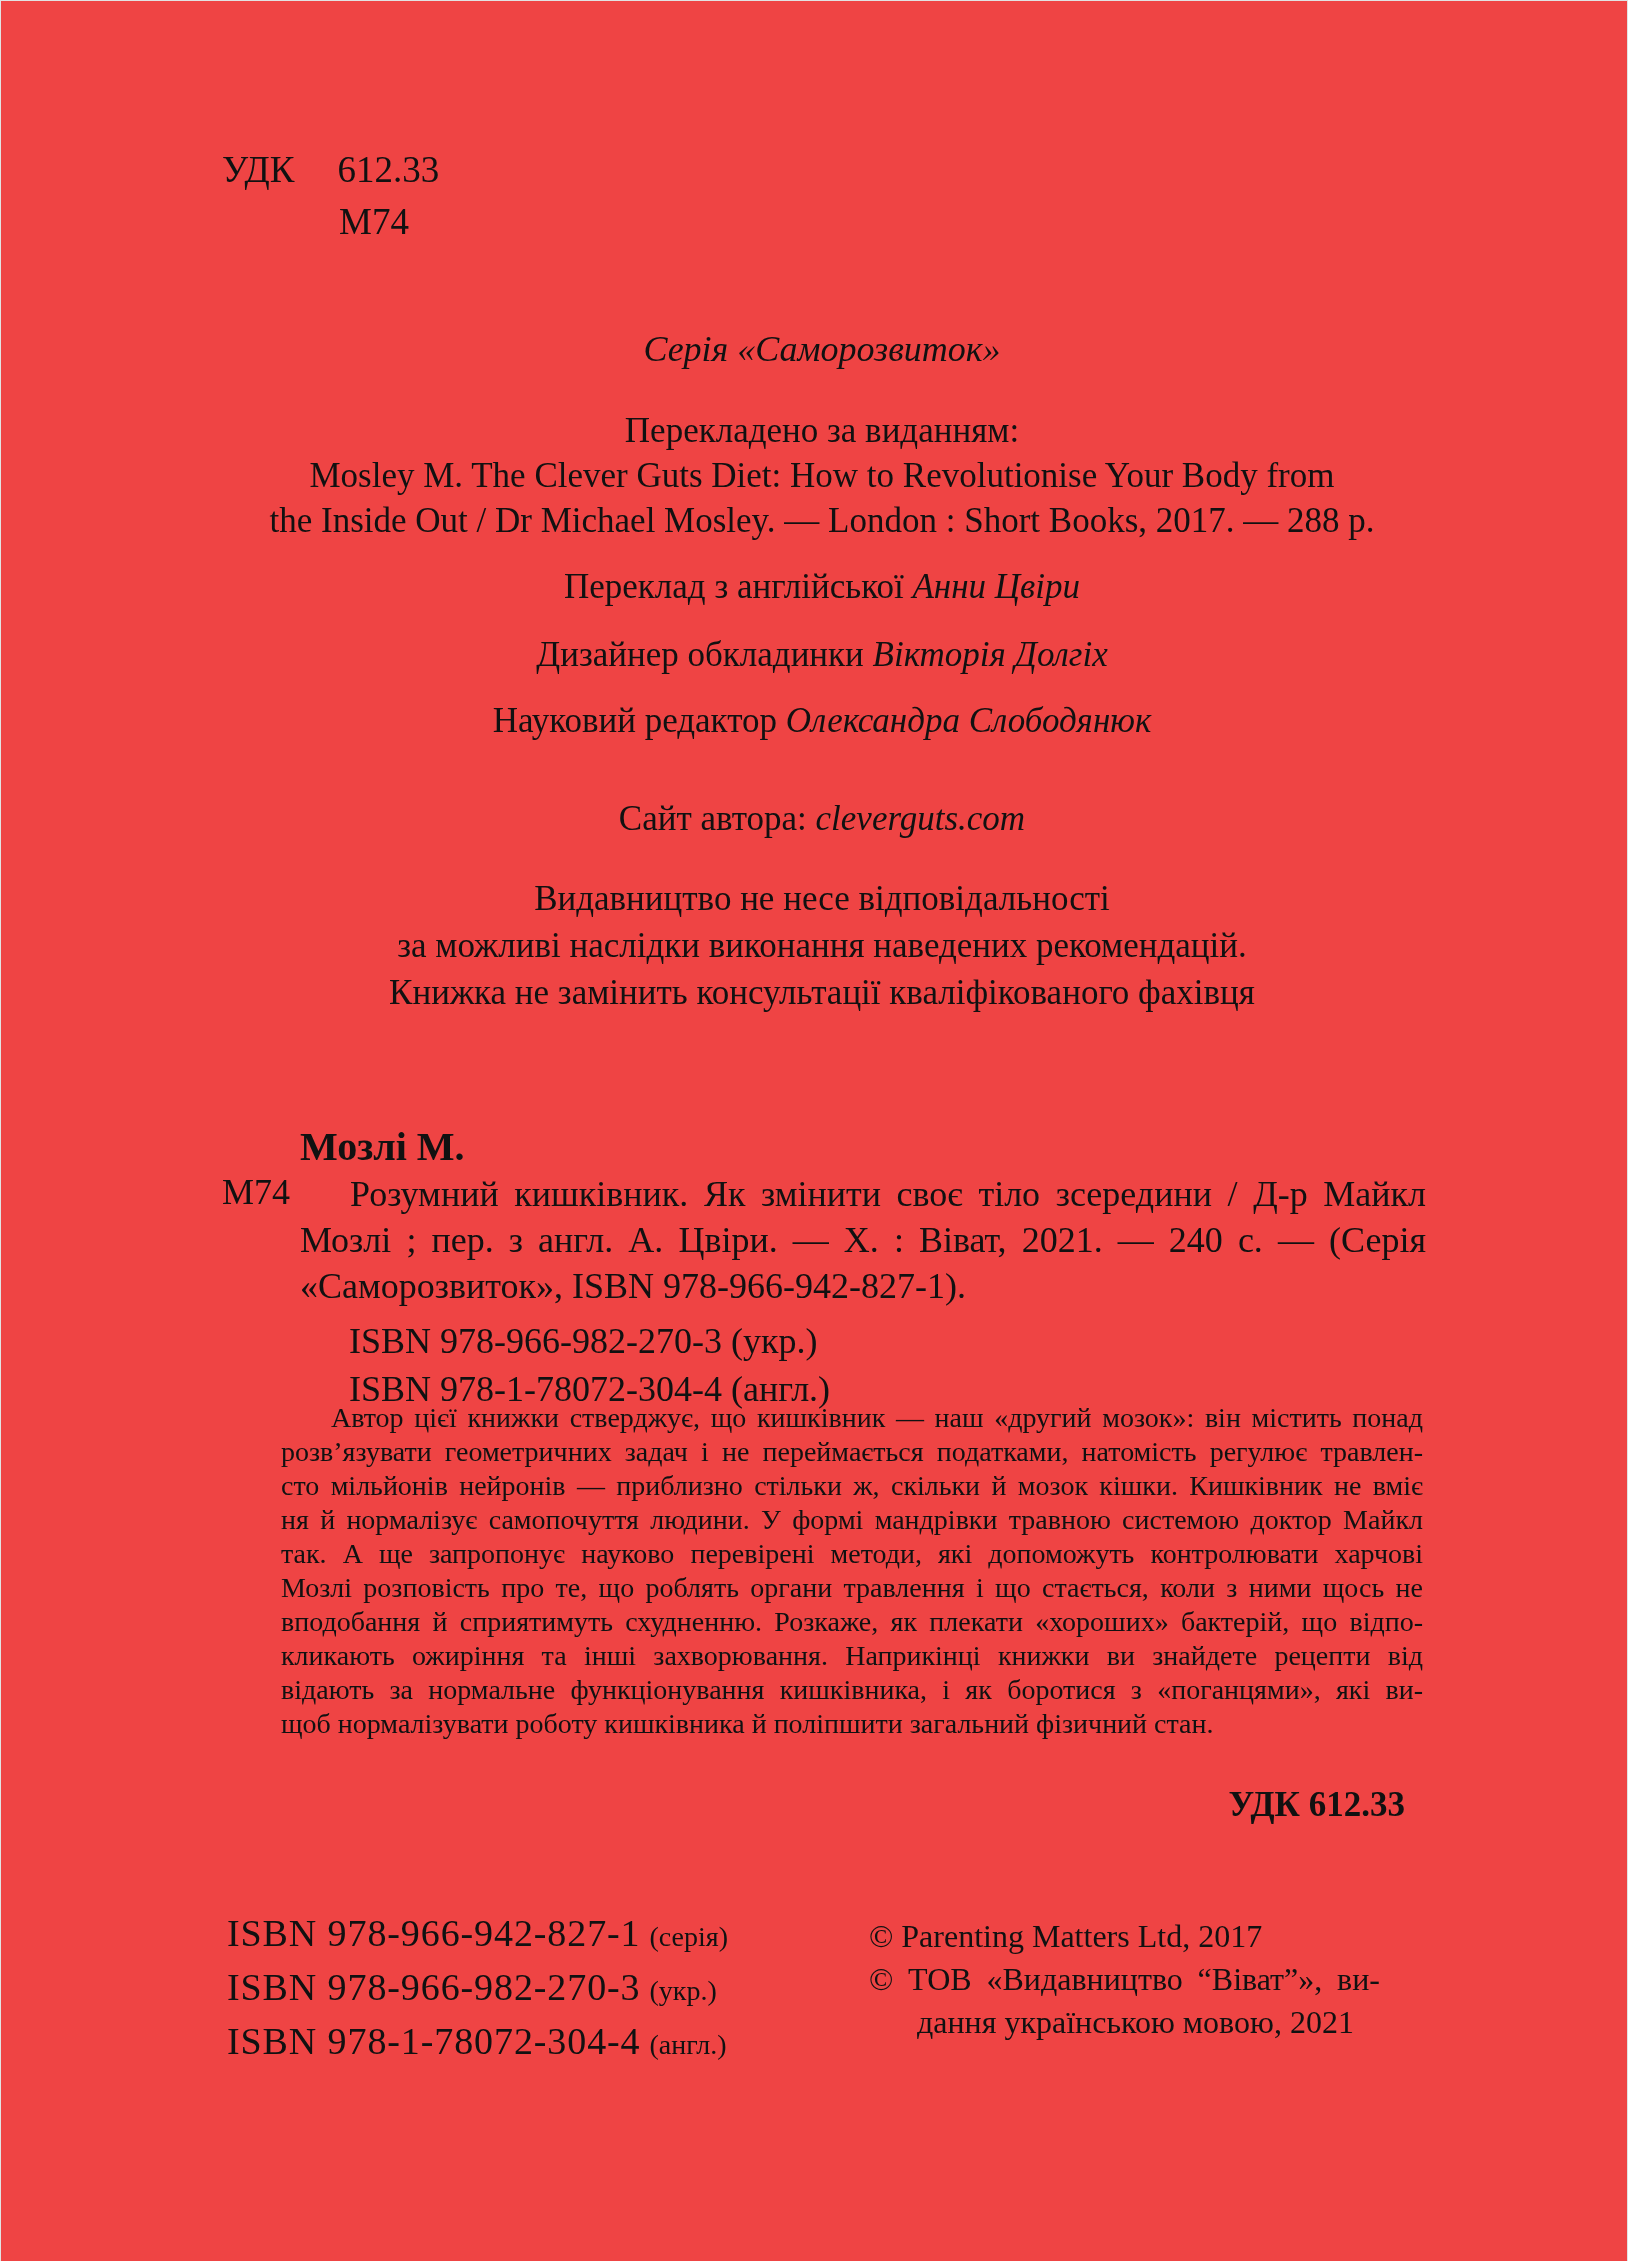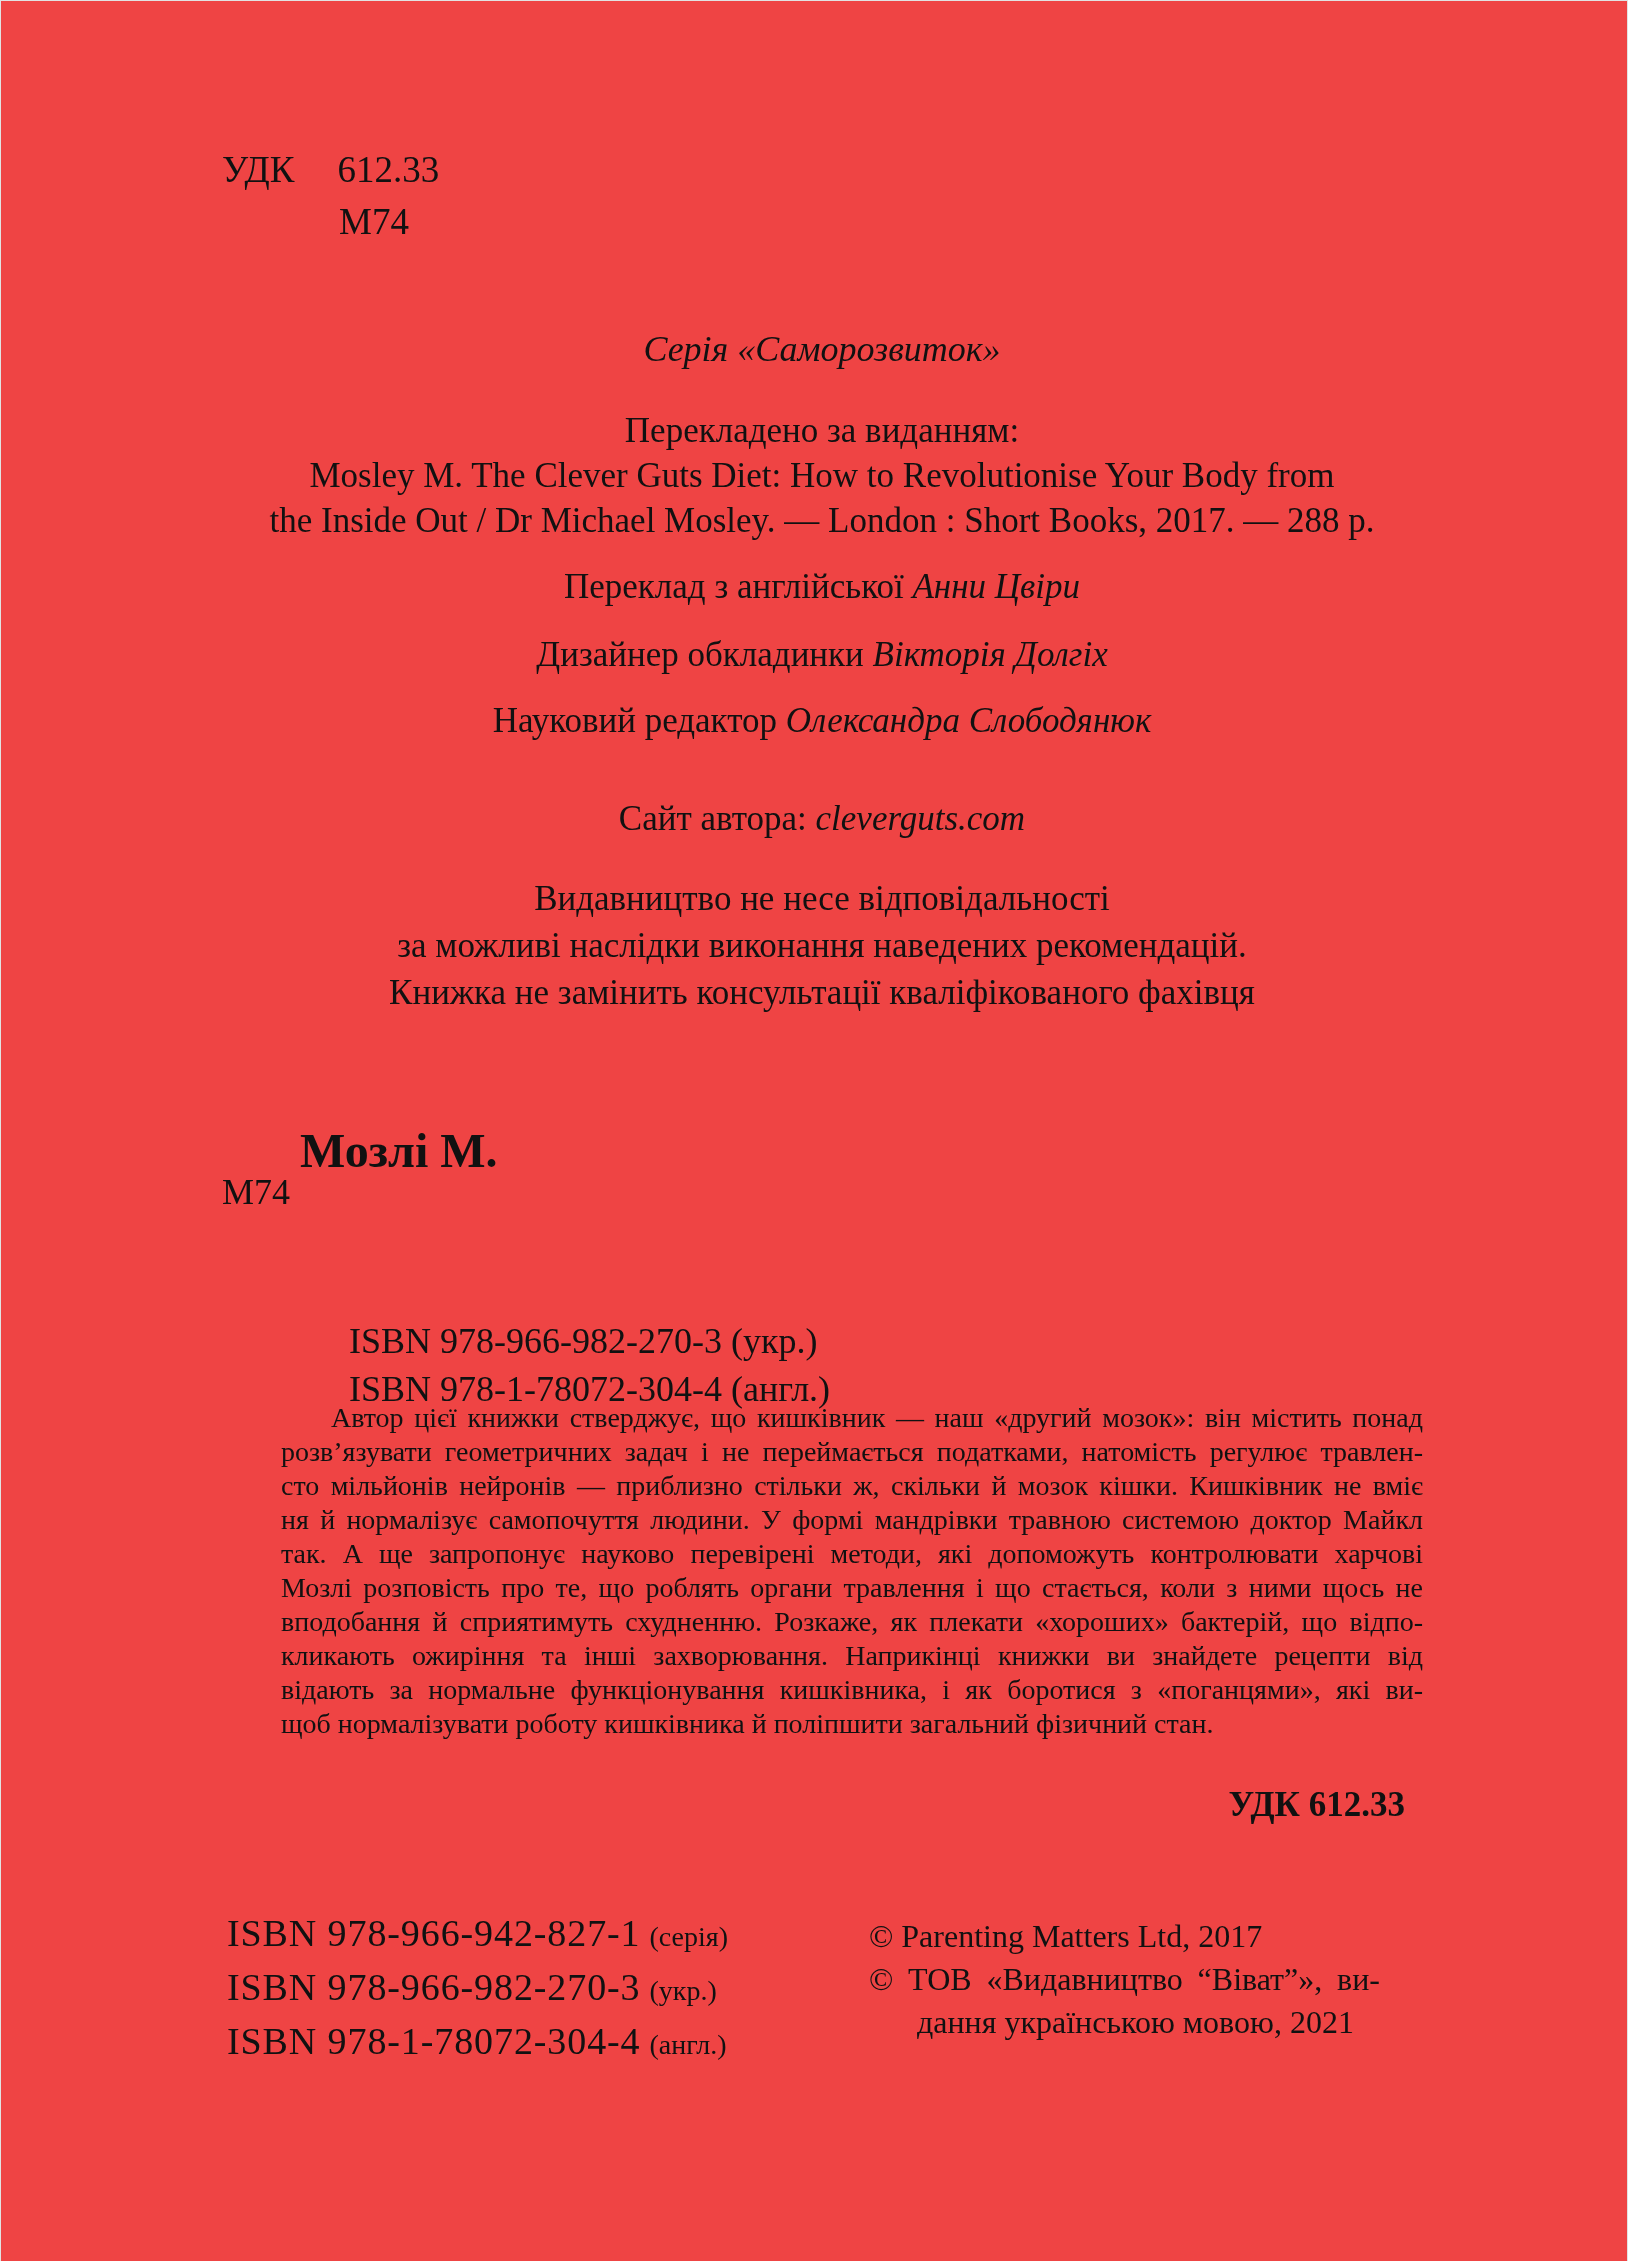--- a/index.html
+++ b/index.html
@@ -57,21 +57,21 @@
   .disclaimer-block {
     top: 874px;
     font-size: 35px;
     line-height: 47px;
   }
 
   
   .catalog-author {
     left: 299px;
     top: 1122px;
-    font-size: 48px;
+    font-size: 40px;
     text-align: center;
   }
   .catalog-code {
     left: 221px;
     top: 1170px;
     font-size: 36px;
   }
   .catalog-entry {
     left: 299px;
     top: 1170px;
@@ -166,20 +166,25 @@
   </div>
 
   <div class="abs centered disclaimer-block">
     <div>Видавництво не несе відповідальності</div>
     <div>за можливі наслідки виконання наведених рекомендацій.</div>
     <div>Книжка не замінить консультації кваліфікованого фахівця</div>
   </div>
 
   <div class="abs catalog-author bold">Мозлі М.</div>
   <div class="abs catalog-code">М74</div>
+  <div class="abs catalog-entry">
+    <div class="just indent-first">Розумний кишківник. Як змінити своє тіло зсередини / Д-р Майкл</div>
+    <div class="just">Мозлі ; пер. з англ. А. Цвіри. — Х. : Віват, 2021. — 240 с. — (Серія</div>
+    <div>«Саморозвиток», ISBN 978-966-942-827-1).</div>
+  </div>
 
   <div class="abs isbn-mid">
     <div>ISBN 978-966-982-270-3 (укр.)</div>
     <div>ISBN 978-1-78072-304-4 (англ.)</div>
   </div>
 
   <div class="abs annotation-block">
     <div class="just indent-first">Автор цієї книжки стверджує, що кишківник — наш «другий мозок»: він містить понад</div>
     <div class="just">розв’язувати геометричних задач і не переймається податками, натомість регулює травлен-</div>
     <div class="just">сто мільйонів нейронів — приблизно стільки ж, скільки й мозок кішки. Кишківник не вміє</div>

